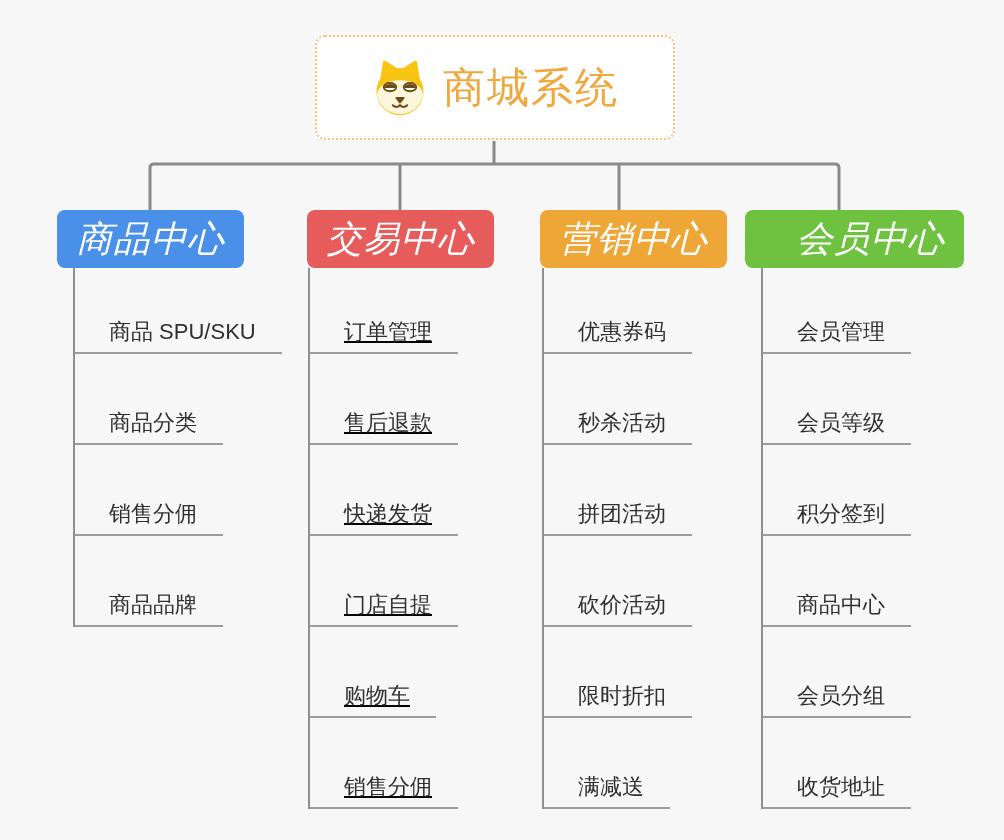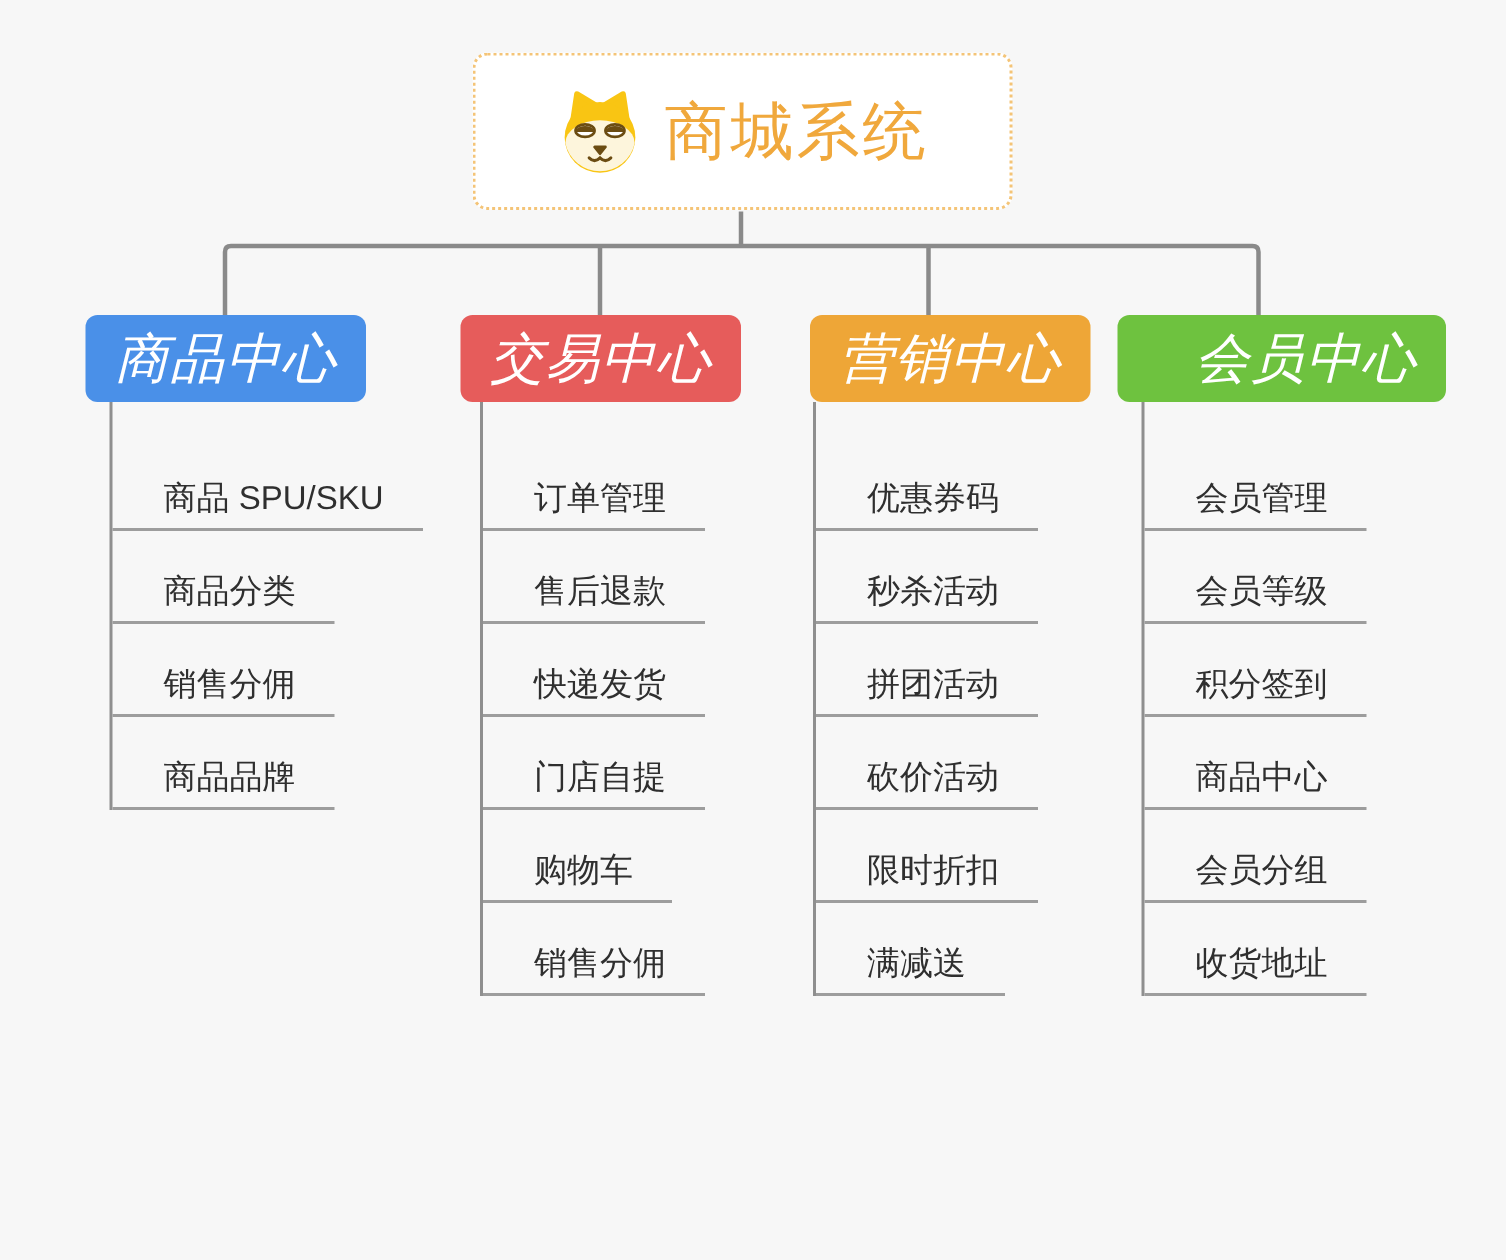--- a/index.html
+++ b/index.html
@@ -69,25 +69,25 @@
   #branch-1{left:307px;}
   #branch-2{left:526px;margin-left:14px;}
   #branch-3{left:745px;}
   
   .children-list{
     position:absolute;
     top:268px;
     border-left:2px solid #8f8f8f;
   }
   #children-0{left:73px;}
-  #children-1{left:320px;}
+  #children-1{left:308px;text-decoration:underline;}
   #children-2{left:542px;}
   #children-3{left:761px;}
   .leaf{
-    height:62px;
+    height:91px;
     width:fit-content;
     box-sizing:border-box;
     display:flex;
     align-items:flex-end;
     padding:0 26px 9px 34px;
     border-bottom:2px solid #9d9d9d;
     font-size:22px;
     color:#2f2f2f;
     line-height:1;
     white-space:nowrap;

